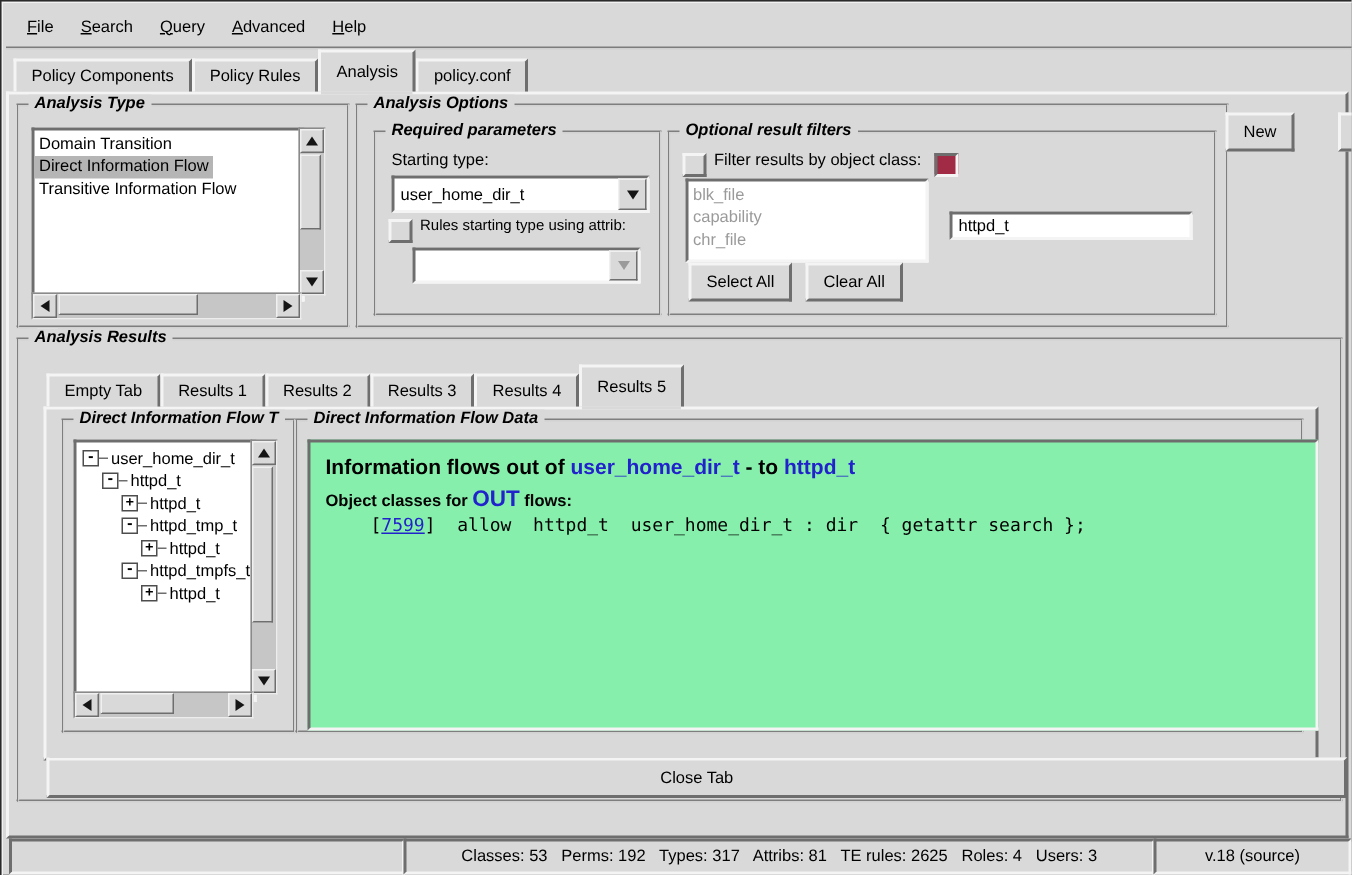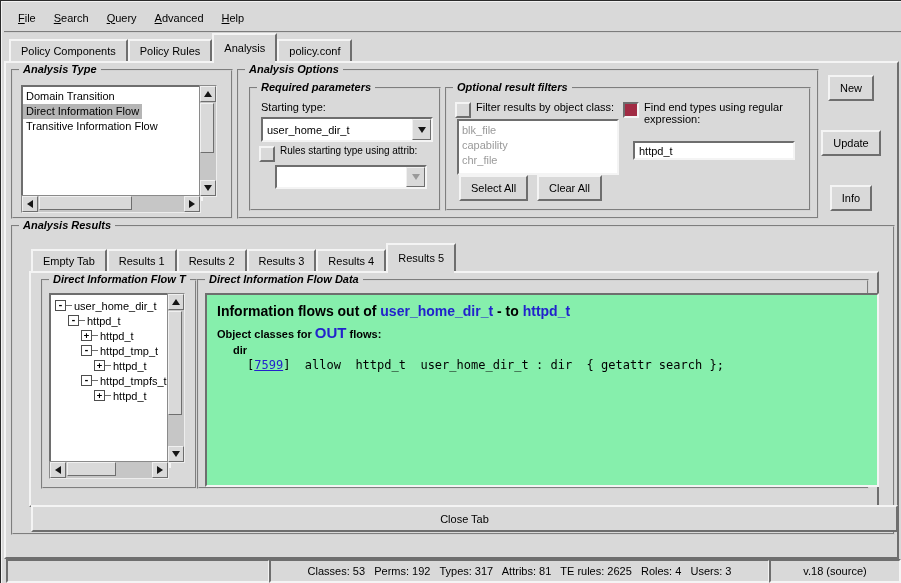--- a/index.html
+++ b/index.html
@@ -166,27 +166,26 @@
       </div>
       <div class="listbox" style="left:10px;top:30px;width:158px;height:50px">
           <div class="lb-item lb-dis">blk_file</div>
           <div class="lb-item lb-dis">capability</div>
           <div class="lb-item lb-dis">chr_file</div>
         </div>
       <div class="btn" style="left:12px;top:86px;height:22px;position:absolute">Select All</div>
       <div class="btn" style="left:90px;top:86px;height:22px;position:absolute">Clear All</div>
       <div class="cbrow" style="left:176px;top:12px;width:178px">
         <span class="cb on"></span>
-        <span>Find end types using regular expression:</span>
       </div>
       <input class="entry" style="position: absolute; left: 186px; top: 52px; width: 150px; height: 15px;" value="httpd_t">
     </div>
   </div>
 
-  <div class="abs" style="left:816px;top:74px;width:68px;display:flex;flex-direction:column;align-items:center;gap:29px">
+  <div class="abs" style="left:816px;top:74px;width:68px;display:flex;flex-direction:row;align-items:center;gap:29px">
     <div class="btn" style="height:22px">New</div>
     <div class="btn" style="height:22px">Update</div>
     <div class="btn" style="height:22px">Info</div>
   </div>
 
   <div class="sash" style="left:24px;top:218px;width:12px;height:8px"></div>
 
   <div class="gb" style="left:10px;top:224px;width:880px;height:306px">
     <span class="gt">Analysis Results</span>
 
@@ -261,21 +260,20 @@
             <span class="tr"></span>
           </div>
       </div>
     </div>
 
     <div class="gb" style="left:184px;top:52px;width:668px;height:206px">
       <span class="gt">Direct Information Flow Data</span>
       <div class="rta" style="left:6px;top:12px;width:650px;height:174px">
         <div class="flow-head"><span>Information flows out of </span><span class="blue">user_home_dir_t</span><span> - to </span><span class="blue">httpd_t</span></div>
         <div class="oc-line"><span>Object classes for </span><span class="out">OUT</span><span> flows:</span></div>
-        <div class="dir-line">dir</div>
         <div class="rule-line"><span>[</span><span class="rule-num">7599</span><span>]</span><span>  allow  httpd_t  user_home_dir_t : dir  { getattr search };</span></div>
       </div>
     </div>
 
     <div class="btn" style="position:absolute;left:18px;top:278px;width:843px;height:23px">Close Tab</div>
   </div>
 
   <div class="sbpanel" style="left:5px;top:558px;width:260px"></div>
   <div class="sbpanel" style="left:268px;top:558px;width:497px">Classes: 53   Perms: 192   Types: 317   Attribs: 81   TE rules: 2625   Roles: 4   Users: 3</div>
   <div class="sbpanel" style="left:768px;top:558px;width:128px">v.18 (source)</div>

